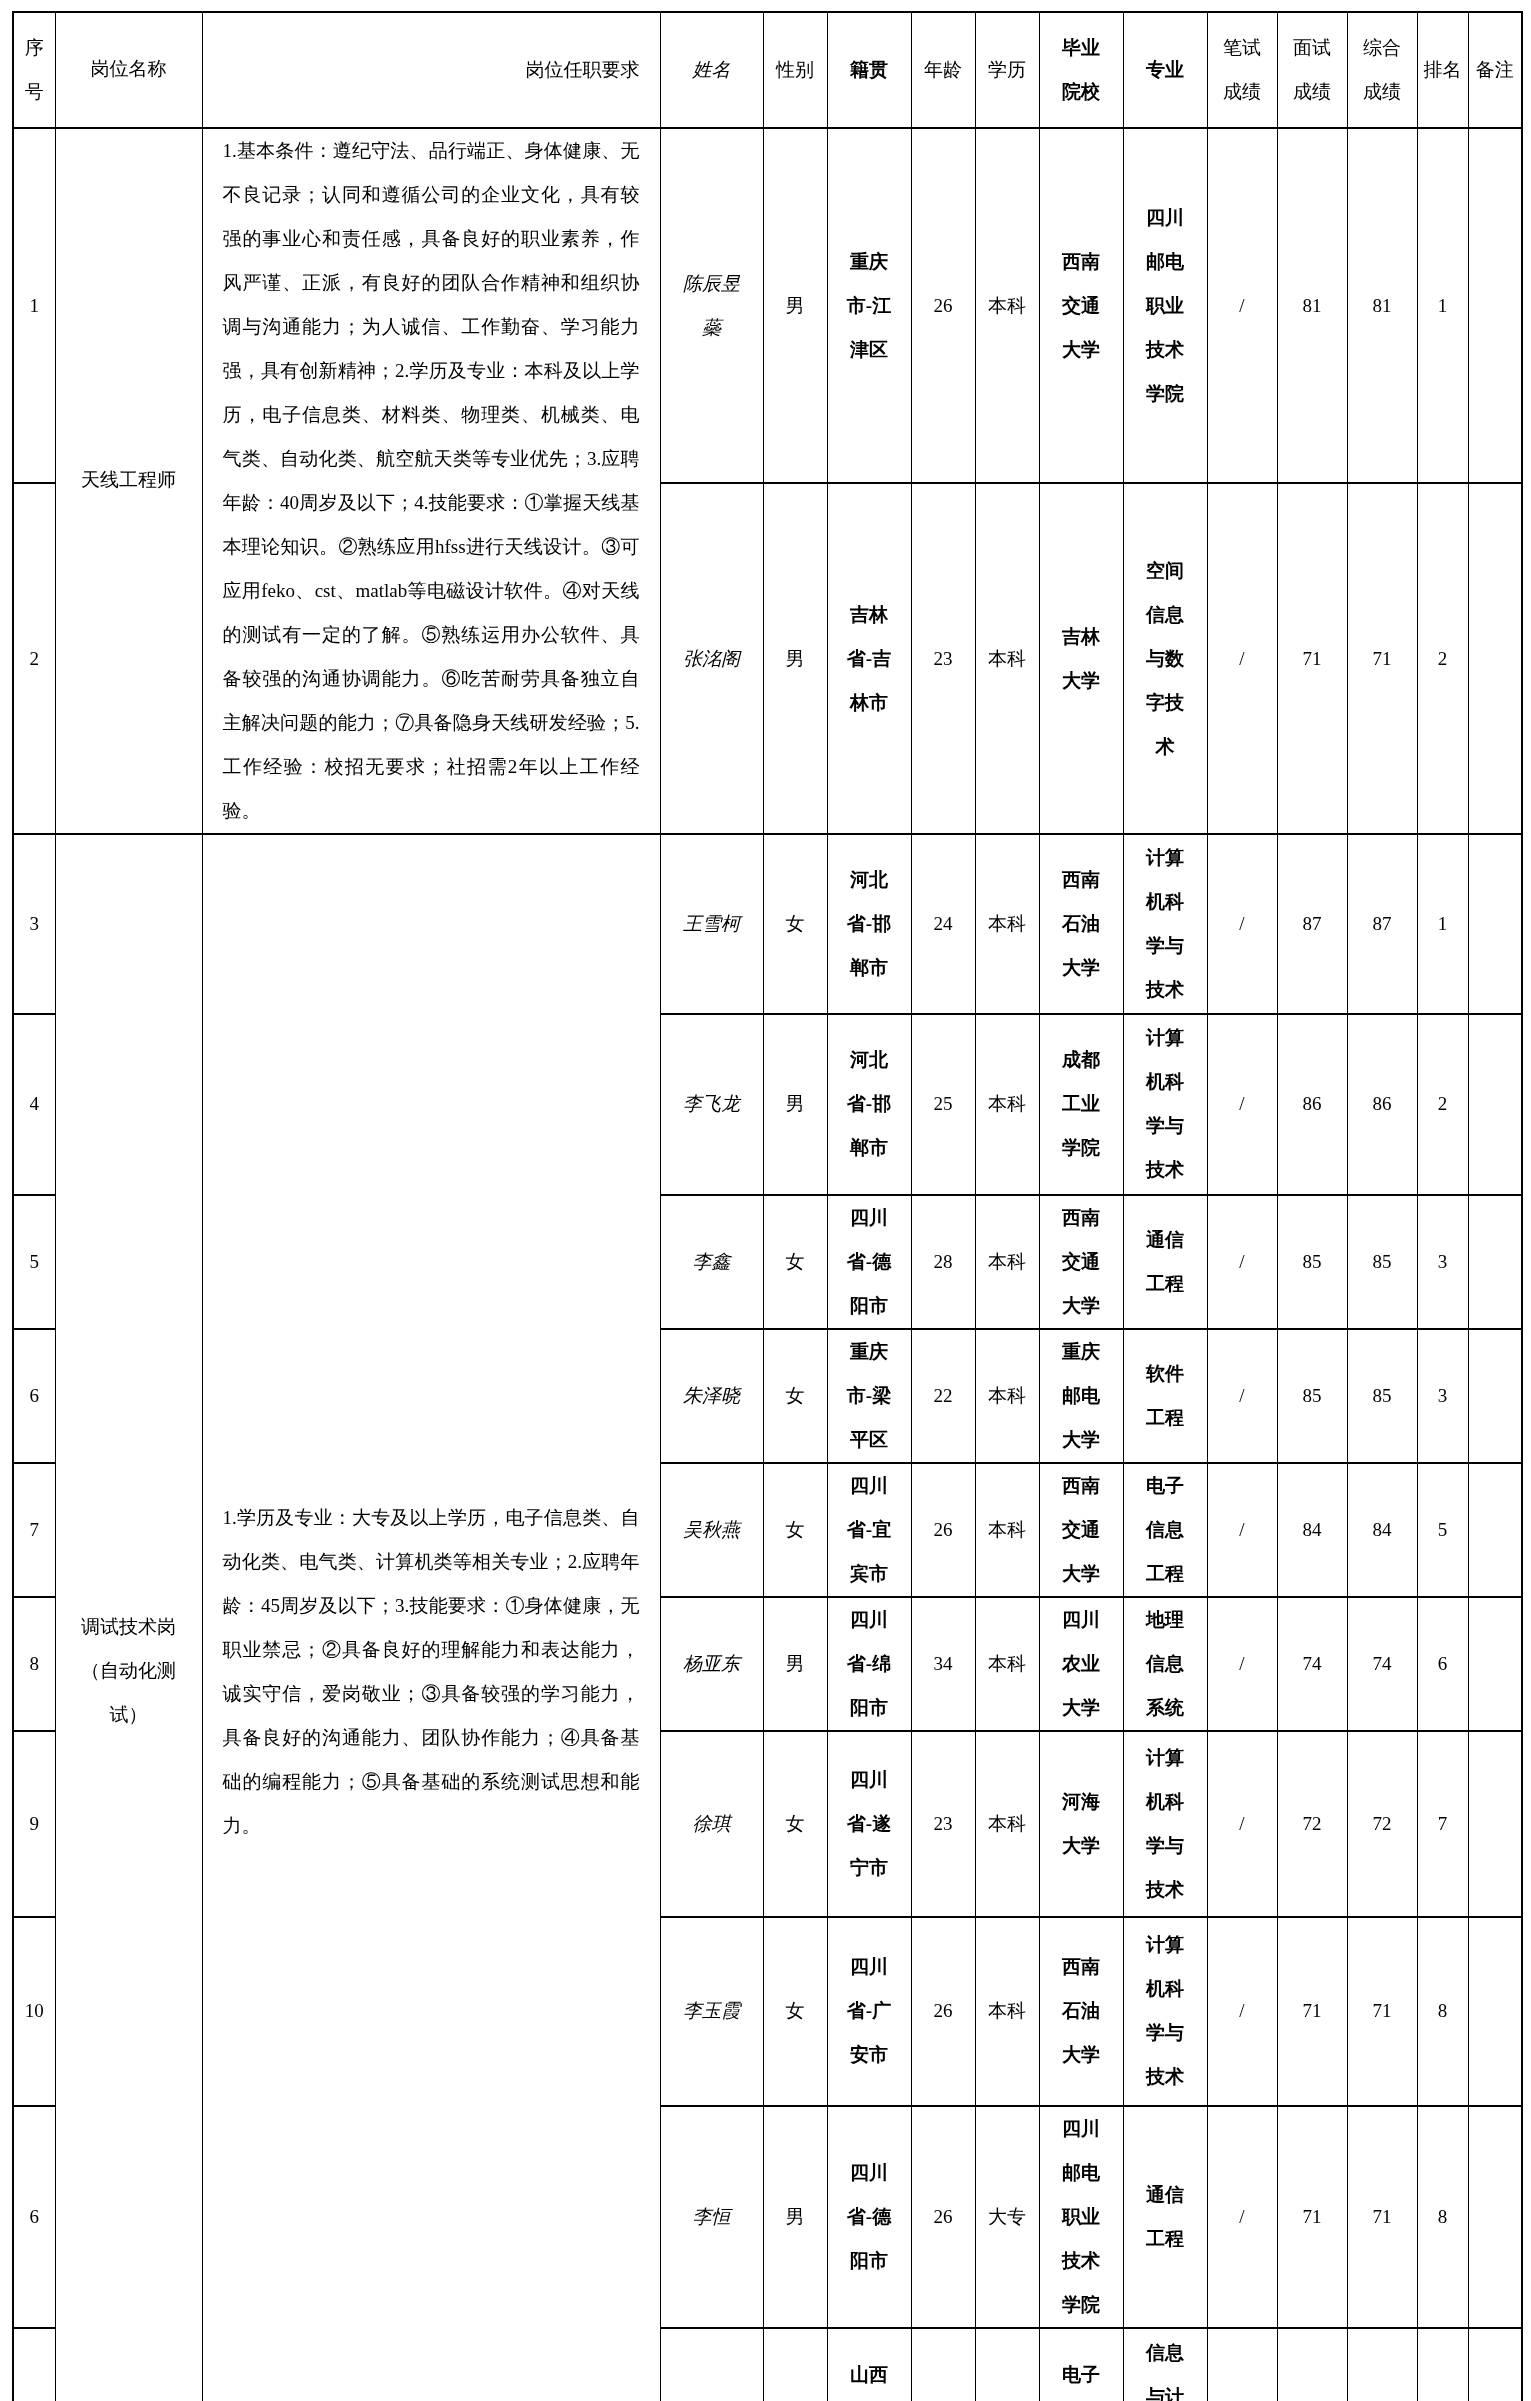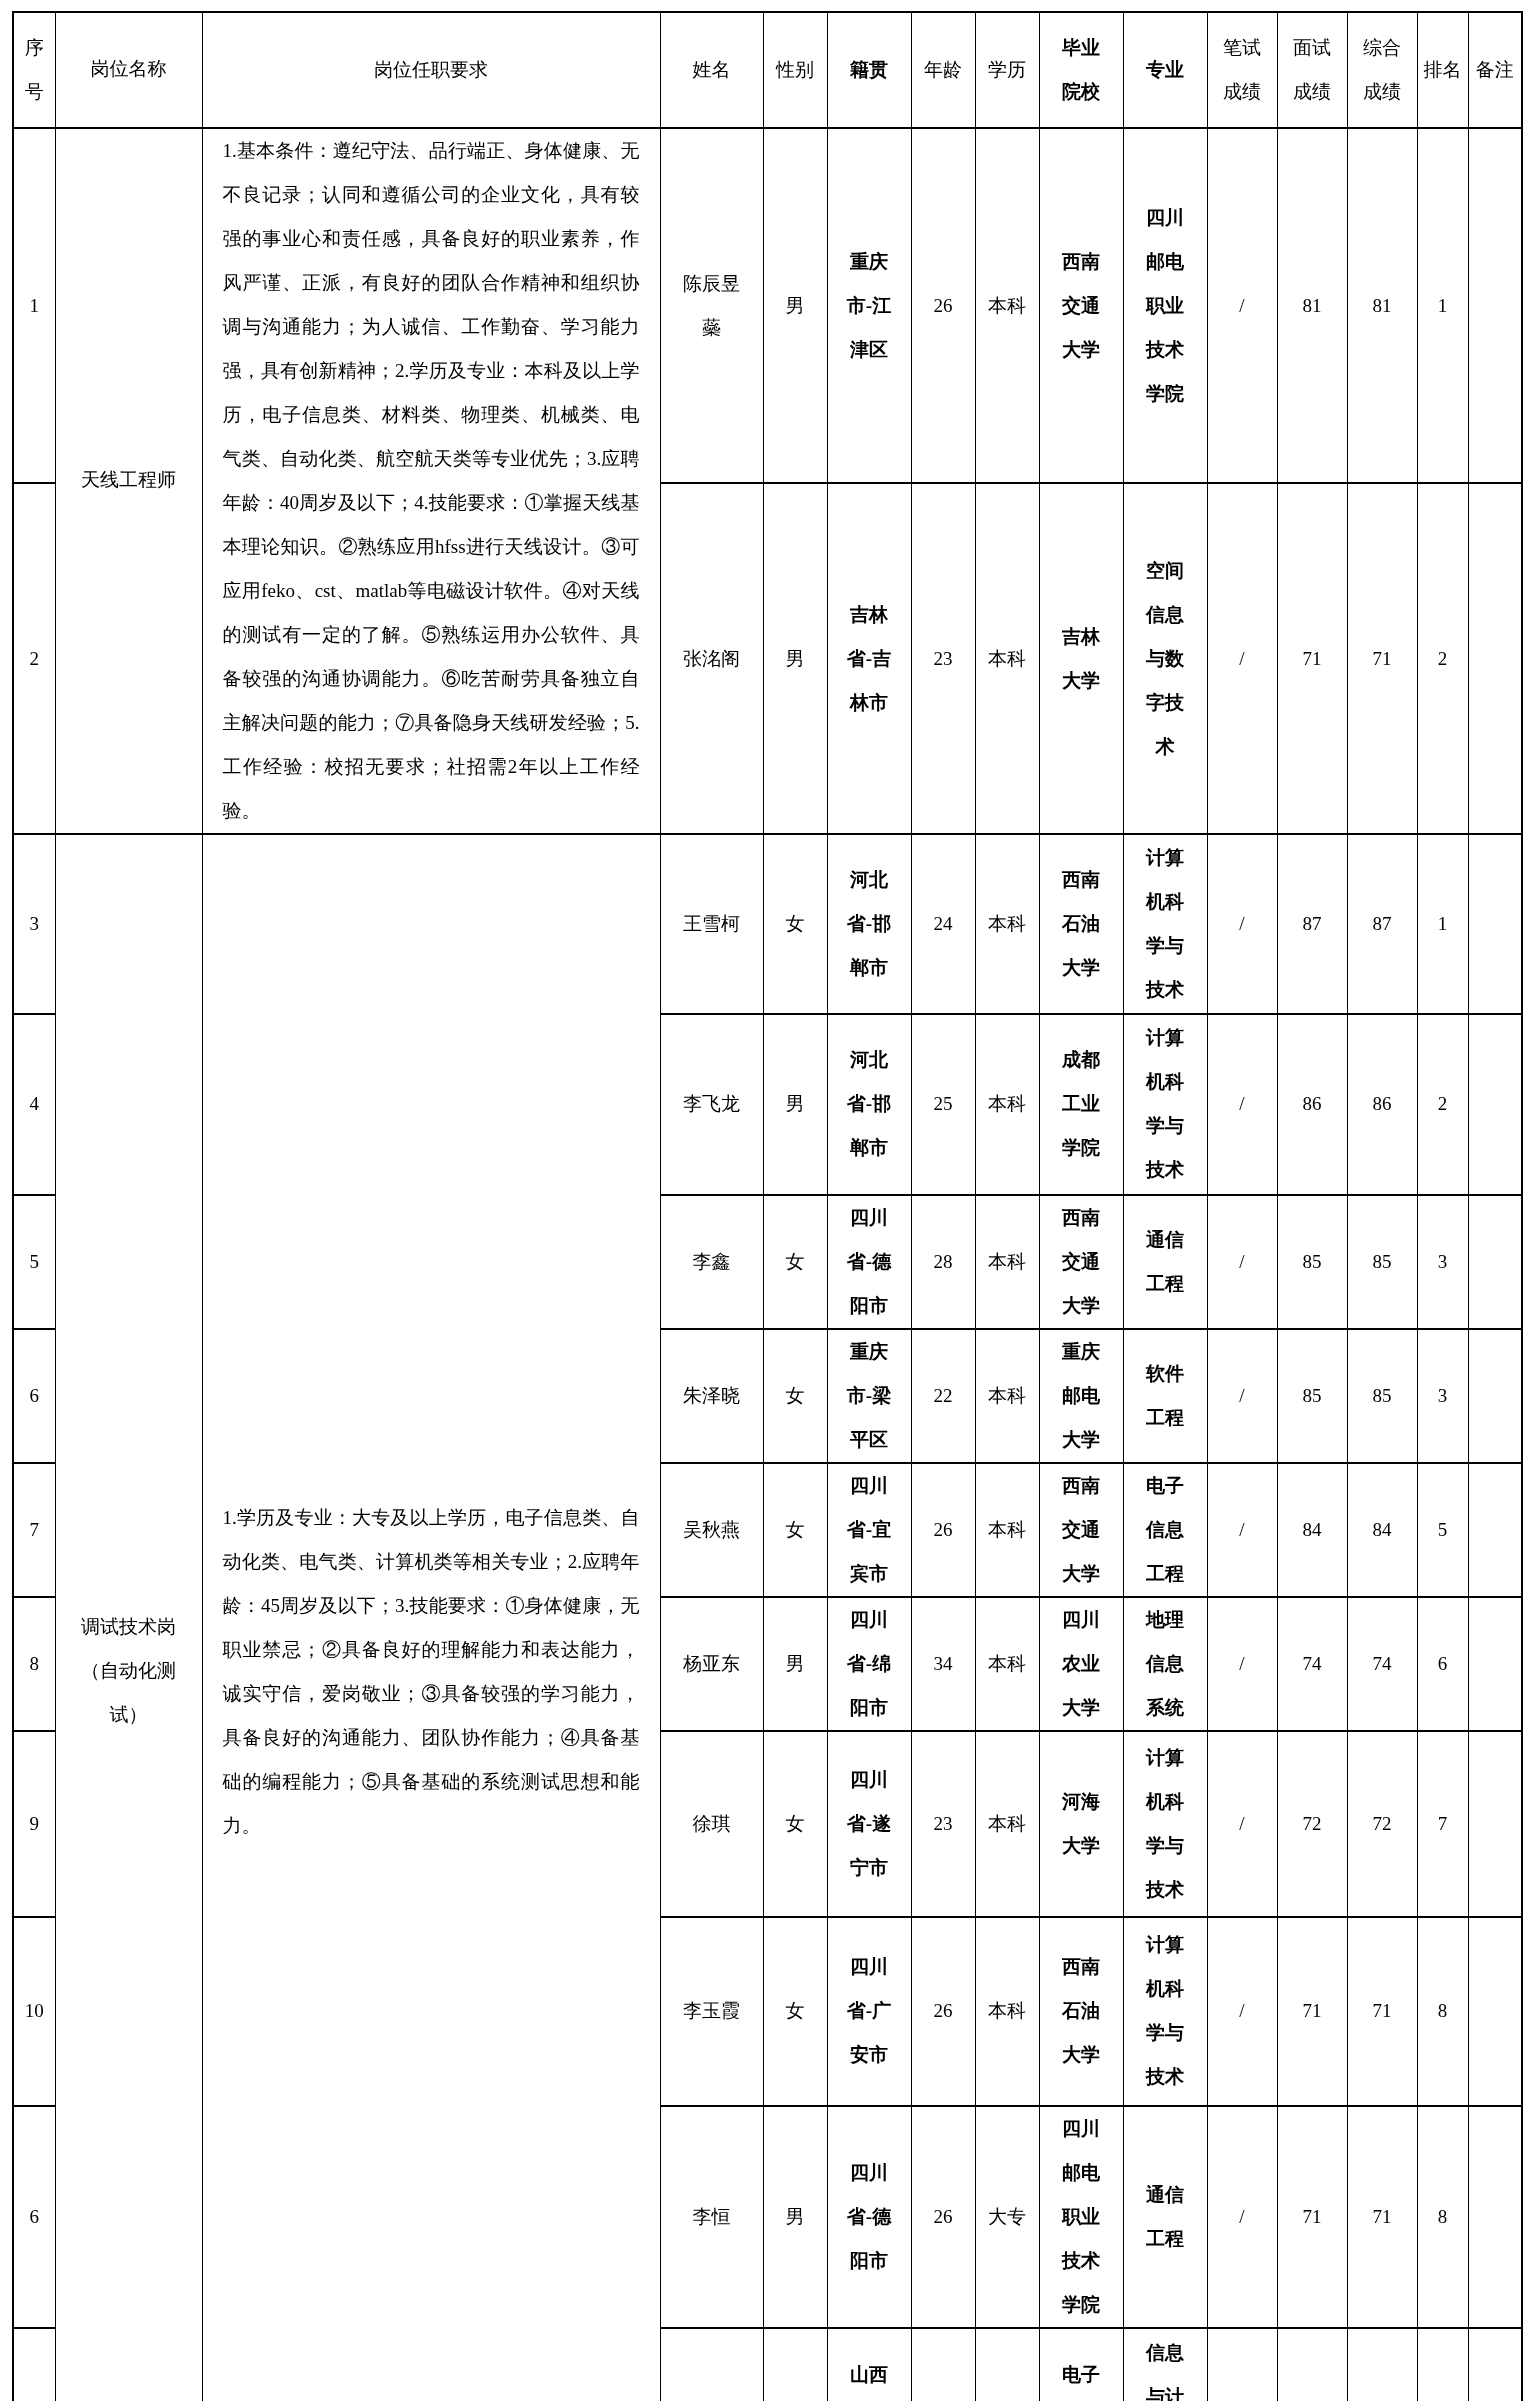--- a/index.html
+++ b/index.html
@@ -16,21 +16,21 @@
   }
   td, th {
     border: 1.3px solid #000;
     border-top-width: 2px; border-bottom-width: 2px;
     vertical-align: middle; text-align: center;
     font-size: 19px; line-height: 44px; font-weight: normal;
     padding: 0 1.3px; word-break: break-all; overflow: hidden;
   }
   .c-job   { padding: 4px 21px; font-family: Liberation Mono, monospace; }
   .c-req   { padding: 0 20px; text-align: justify; }
-  .c-name  { padding: 0 18px; }
+  .c-name  { padding: 0 18px; font-style: italic; }
   .c-place, .c-school, .c-major { padding: 0 17px; font-weight: bold; }
   .c-score { padding: 12px 8px; }
   thead tr { height: 116px; }
   tbody tr:nth-child(1)  { height: 315px; }
   tbody tr:nth-child(2)  { height: 310px; }
   tbody tr:nth-child(3)  { height: 180px; }
   tbody tr:nth-child(4)  { height: 181px; }
   tbody tr:nth-child(5)  { height: 133px; }
   tbody tr:nth-child(6)  { height: 133px; }
   tbody tr:nth-child(7)  { height: 133px; }
@@ -58,21 +58,21 @@
       <col style="width:70px">
       <col style="width:70px">
     <col style="width:70px">
       <col style="width:51px">
       <col style="width:54px">
   </colgroup>
   <thead>
     <tr>
       <th>序号</th>
       <th class="c-job">岗位名称</th>
-      <th class="c-req" style="text-align:center">岗位任职要求</th>
+      <th class="c-req" style="text-align:right">岗位任职要求</th>
       <th class="c-name">姓名</th>
       <th>性别</th>
       <th class="c-place">籍贯</th>
       <th>年龄</th>
       <th>学历</th>
       <th class="c-school">毕业院校</th>
       <th class="c-major">专业</th>
       <th class="c-score">笔试成绩</th>
       <th class="c-score">面试成绩</th>
       <th class="c-score">综合成绩</th>

